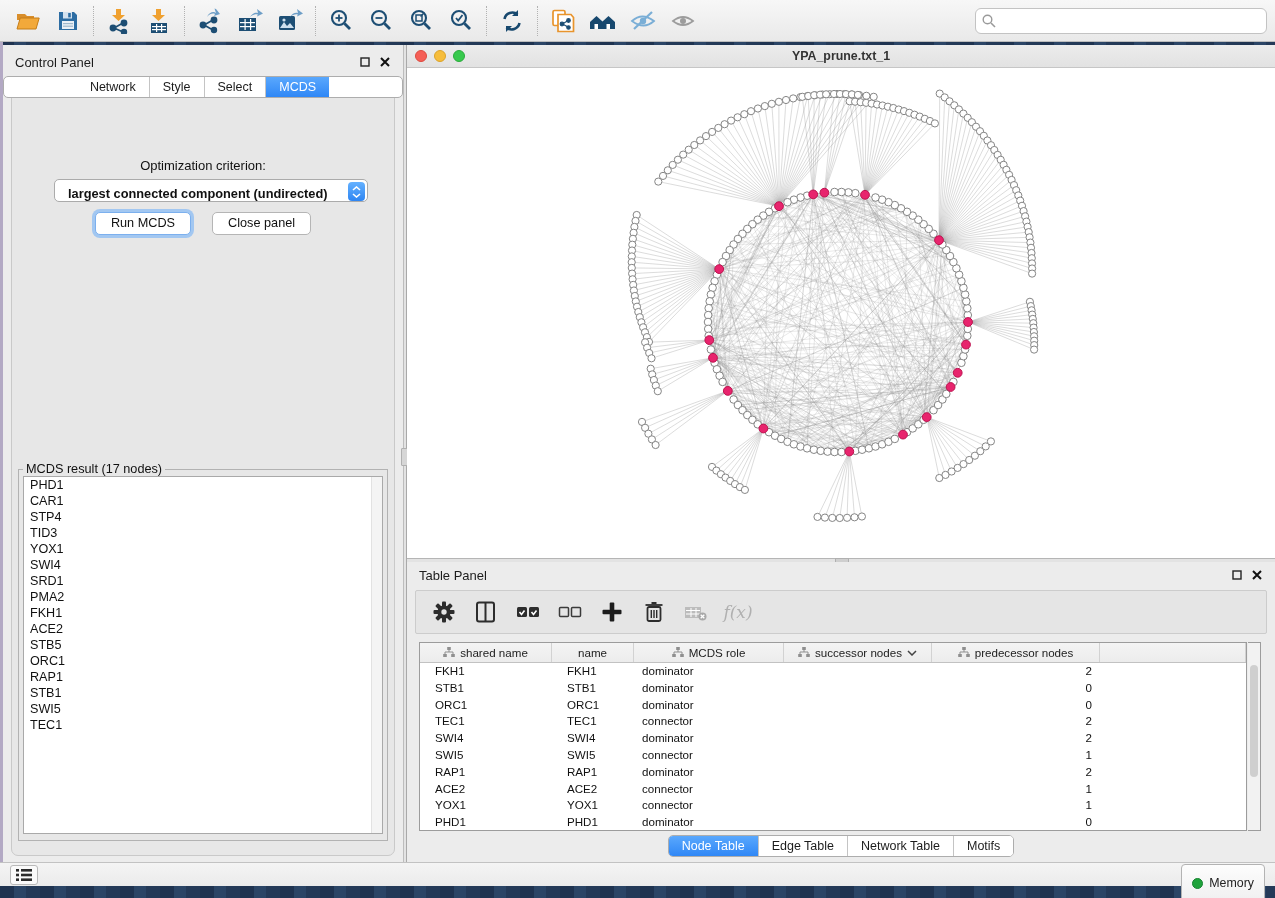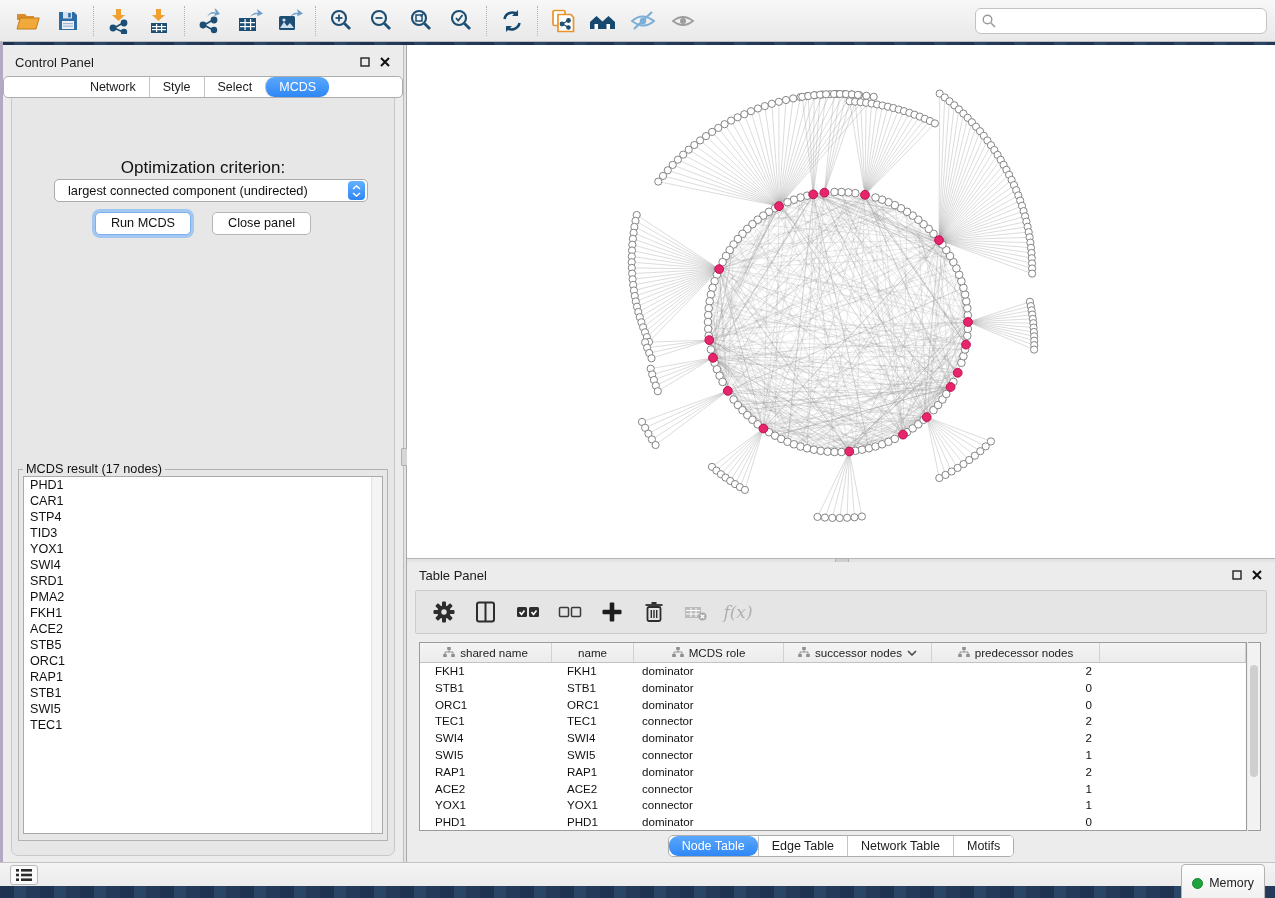--- a/index.html
+++ b/index.html
@@ -31,25 +31,25 @@
                    background:#ececec; border-right:0; }
   .cp-head { position:absolute; left:0; top:0; right:0; height:24px; display:flex;
              align-items:center; padding:17px 12px; justify-content:space-between; }
   .cp-box { position:absolute; left:8px; right:8px; top:44px; bottom:6px;
             background:#e7e7e7; border:1px solid #c9c9c9; border-radius:7px; }
   .seg { display:inline-flex; border:1px solid #adadad; border-radius:5px; overflow:hidden;
          background:#fff; height:22px;text-align:right; }
   .seg-item { padding:2px 13px; font-size:12.5px; line-height:17px; color:#1c1c1c;
               border-left:1px solid #c4c4c4; background:#fff; white-space:nowrap; }
   .seg-item:first-child { border-left:none; }
-  .seg-item.active { background:linear-gradient(#5aa8fd,#2f87f6); color:#fff;border-radius:9px; }
+  .seg-item.active { background:linear-gradient(#5aa8fd,#2f87f6); color:#fff; }
   .cp-tabs { position:absolute; top:31px; left:0; right:0; display:flex; justify-content:center; z-index:2; }
-  .crit-label { position:absolute; top:68px; left:0; right:0; text-align:center; font-size:17px; color:#111; }
+  .crit-label { position:absolute; top:68px; left:0; right:0; text-align:center; font-size:13px; color:#111; }
   .dropdown { position:absolute; top:89px; left:42px; width:314px; height:23px; background:#fff;
-              border:1px solid #ababab; border-radius:5px; display:flex; align-items:center; }
+              border:1px solid #ababab; border-radius:5px; display:flex; align-items:flex-end;font-weight:bold; }
   .dropdown .ddtext { flex:1; font-size:12.8px; color:#111; padding-left:13px; white-space:nowrap; }
   .dd-step { width:17px; height:19px; margin-right:2px; border-radius:4px;
              background:linear-gradient(#64b1ff,#2e85f2); display:flex; flex-direction:column;
              align-items:center; justify-content:center; gap:2px; }
   .btnrow { position:absolute; top:122px; left:0; right:0; display:flex; justify-content:center; gap:21px; }
   .btn { height:23px; background:#fff; border:1px solid #b5b5b5; border-radius:5px;
          font-size:12.7px; color:#111; padding:0 15px; line-height:21px; }
   .btn.focused { box-shadow:0 0 0 3px rgba(106,173,250,.55); border-color:#7cb0ee; }
   fieldset.mcds-group { position:absolute; left:6px; right:6px; top:372px; bottom:14px;
          border:1px solid #b2b2b2; background:transparent; }
@@ -349,20 +349,28 @@
         </div>
       </fieldset>
     </div>
   </div>
 
   <div class="vsplit">
       <div class="vgrip"></div>
     </div>
 
   <div class="network-window">
+    <div class="nw-titlebar">
+      <span class="nw-title">YPA_prune.txt_1</span>
+      <span class="lights">
+        <span class="light red"></span>
+        <span class="light yellow"></span>
+        <span class="light green"></span>
+      </span>
+    </div>
     <div class="nw-canvas">
       <svg id="netsvg" width="868" height="490" viewBox="0 0 868 490">
           <line x1="559.3" y1="274.7" x2="386.9" y2="376.3" stroke="#8f8f8f" stroke-opacity="0.2" stroke-width="0.7"></line>
           <line x1="301.7" y1="267.8" x2="326.6" y2="176.5" stroke="#8f8f8f" stroke-opacity="0.2" stroke-width="0.7"></line>
           <line x1="303.9" y1="226.5" x2="441.4" y2="124.4" stroke="#8f8f8f" stroke-opacity="0.2" stroke-width="0.7"></line>
           <line x1="307.6" y1="294.8" x2="413.7" y2="382.8" stroke="#8f8f8f" stroke-opacity="0.2" stroke-width="0.7"></line>
           <line x1="427.5" y1="124.0" x2="505.7" y2="147.6" stroke="#8f8f8f" stroke-opacity="0.2" stroke-width="0.7"></line>
           <line x1="441.4" y1="383.6" x2="301.7" y2="267.8" stroke="#8f8f8f" stroke-opacity="0.2" stroke-width="0.7"></line>
           <line x1="475.1" y1="131.7" x2="345.4" y2="156.2" stroke="#8f8f8f" stroke-opacity="0.2" stroke-width="0.7"></line>
           <line x1="400.1" y1="127.7" x2="303.9" y2="281.5" stroke="#8f8f8f" stroke-opacity="0.2" stroke-width="0.7"></line>

